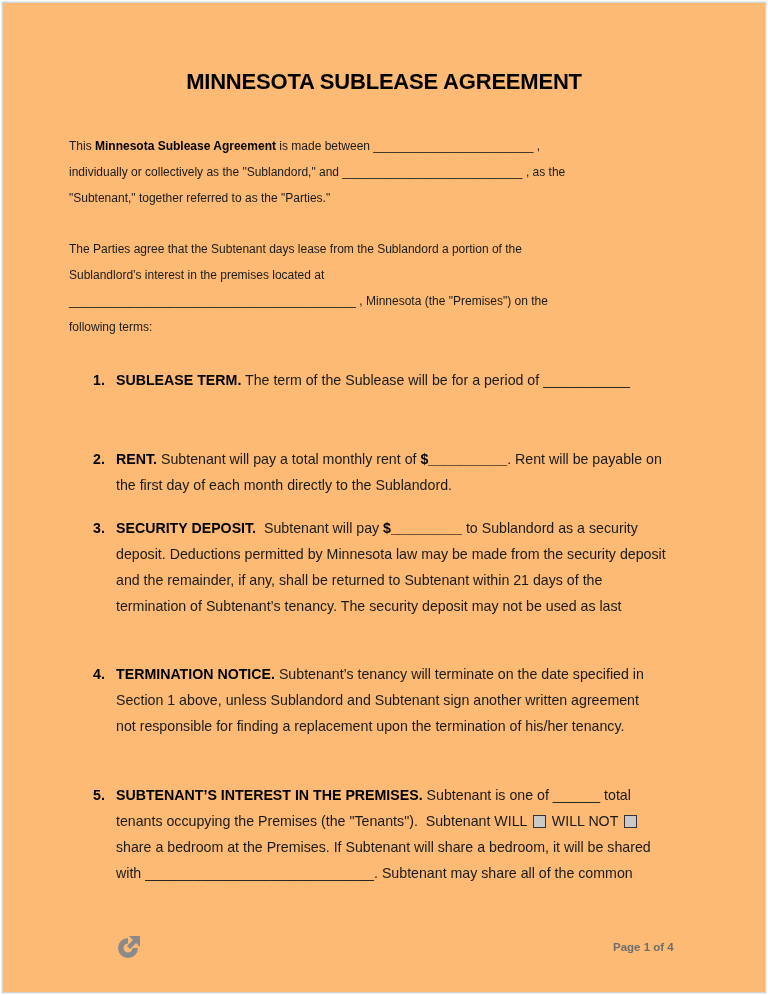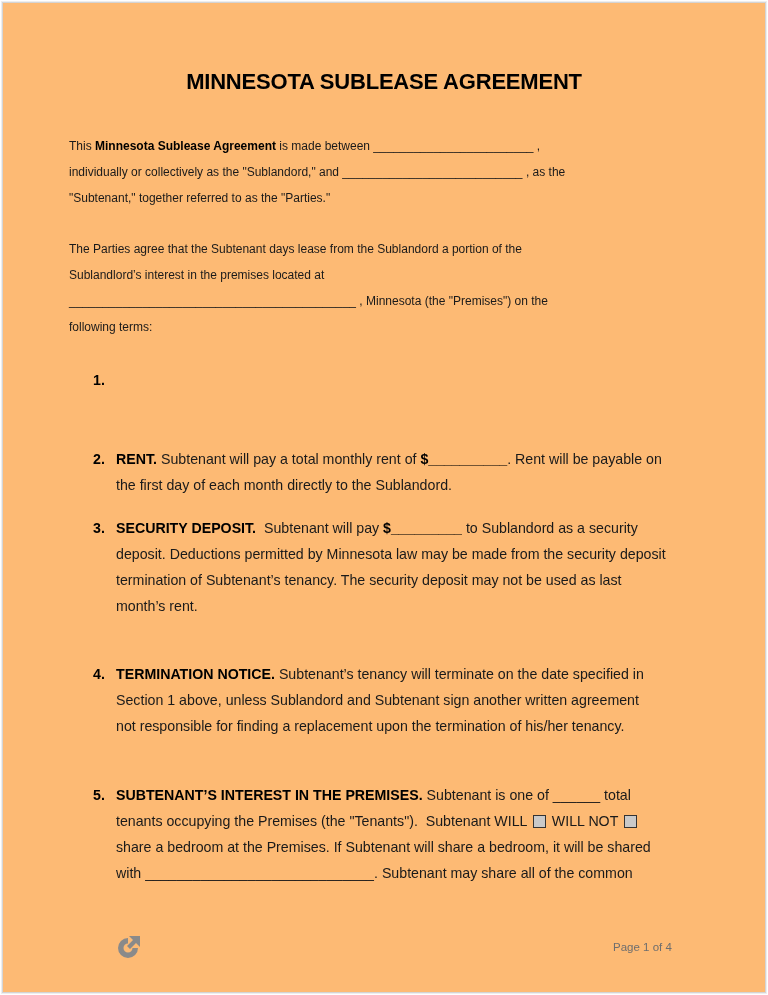--- a/index.html
+++ b/index.html
@@ -69,20 +69,21 @@
   .logo {
     position: absolute;
     left: 110px; top: 930px;
     width: 30px; height: 30px;
   }
   .page-num {
     position: absolute;
     left: 610px; top: 938px;
     font-size: 11.5px;
     color: #6e6e6e;
+    font-weight: bold;
   }
 </style>
 </head>
 <body>
 
 <div class="page">
 
   <div class="title">MINNESOTA SUBLEASE AGREEMENT</div>
 
   <div class="para" style="top:130px;">
@@ -100,38 +101,39 @@
     <span class="line">Sublandlord’s interest in the premises located at</span>
     <span class="line">
       <span class="blank">___________________________________________</span><span> , Minnesota (the "Premises") on the</span>
     </span>
     <span class="line">following terms:</span>
   </div>
 
   <div class="item" style="top:364px;">
     <span class="num">1.</span>
     <div class="body">
+      <span class="line"><span class="b">SUBLEASE TERM.</span><span> The term of the Sublease will be for a period of </span><span class="blank">___________</span></span>
     </div>
   </div>
 
   <div class="item" style="top:443px;">
     <span class="num">2.</span>
     <div class="body">
       <span class="line"><span class="b">RENT.</span><span> Subtenant will pay a total monthly rent of </span><span class="b blank">$__________</span><span>. Rent will be payable on</span></span>
       <span class="line">the first day of each month directly to the Sublandord.</span>
     </div>
   </div>
 
   <div class="item" style="top:512px;">
     <span class="num">3.</span>
     <div class="body">
       <span class="line"><span class="b">SECURITY DEPOSIT.</span><span class="blank">  Subtenant will pay </span><span class="b blank">$_________</span><span> to Sublandord as a security</span></span>
       <span class="line">deposit. Deductions permitted by Minnesota law may be made from the security deposit</span>
+      <span class="line">and the remainder, if any, shall be returned to Subtenant within 21 days of the</span>
       <span class="line">termination of Subtenant’s tenancy. The security deposit may not be used as last</span>
-      <span class="line">month’s rent.</span>
     </div>
   </div>
 
   <div class="item" style="top:658px;">
     <span class="num">4.</span>
     <div class="body">
       <span class="line"><span class="b">TERMINATION NOTICE.</span><span> Subtenant’s tenancy will terminate on the date specified in</span></span>
       <span class="line">Section 1 above, unless Sublandord and Subtenant sign another written agreement</span>
       <span class="line">not responsible for finding a replacement upon the termination of his/her tenancy.</span>
     </div>

